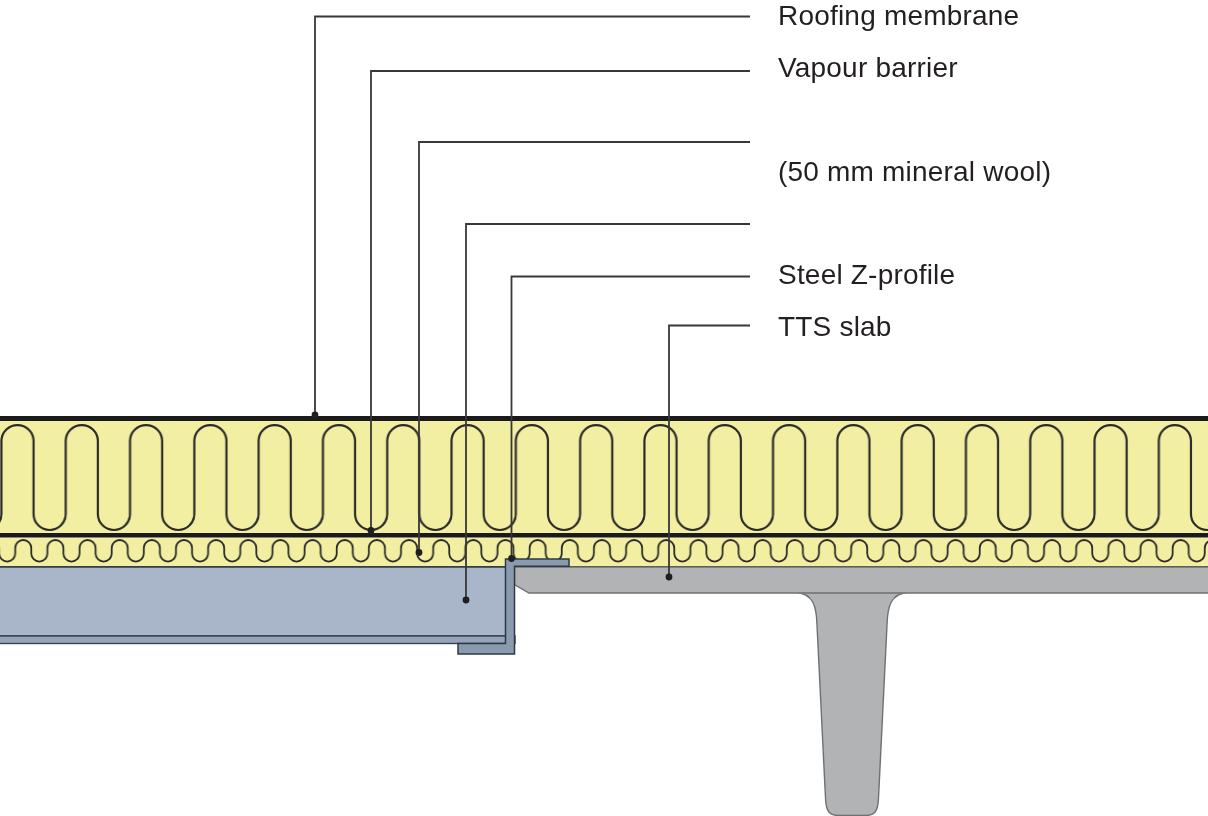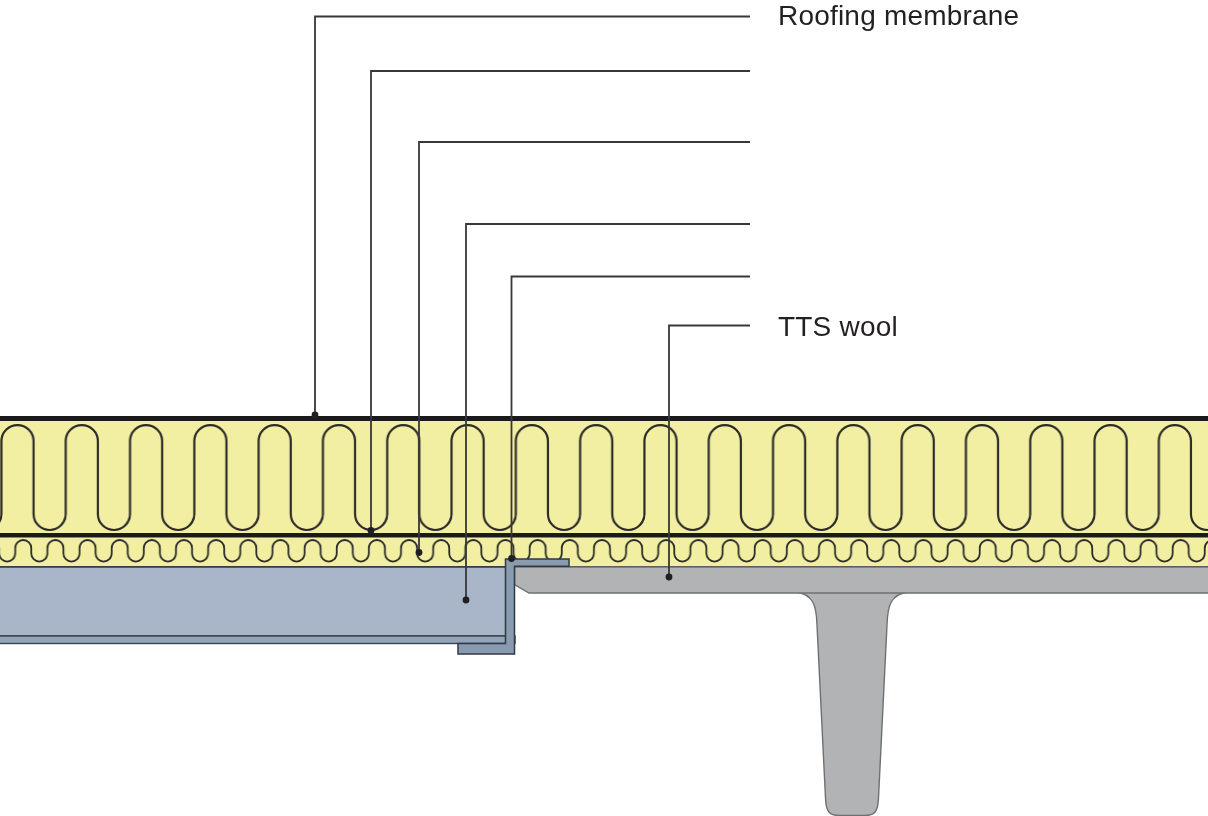--- a/index.html
+++ b/index.html
@@ -83,14 +83,17 @@
       <circle cx="315" cy="415" r="3.4" fill="#1F1F1F"></circle>
       <circle cx="371" cy="530.5" r="3.4" fill="#1F1F1F"></circle>
       <circle cx="419" cy="552.5" r="3.4" fill="#1F1F1F"></circle>
       <circle cx="466" cy="600" r="3.4" fill="#1F1F1F"></circle>
       <circle cx="511.5" cy="558.5" r="3.4" fill="#1F1F1F"></circle>
       <circle cx="669" cy="577" r="3.4" fill="#1F1F1F"></circle>
     </g>
   </svg>
 
   <div class="legend-label" style="top:0px">Roofing membrane</div>
-  <div class="legend-label" style="top:311px">TTS wool</div>
+  <div class="legend-label" style="top:52px">Vapour barrier</div>
+  <div class="legend-label" style="top:156px">(50 mm mineral wool)</div>
+  <div class="legend-label" style="top:259px">Steel Z-profile</div>
+  <div class="legend-label" style="top:311px">TTS slab</div>
 </div>
 
 </body></html>

